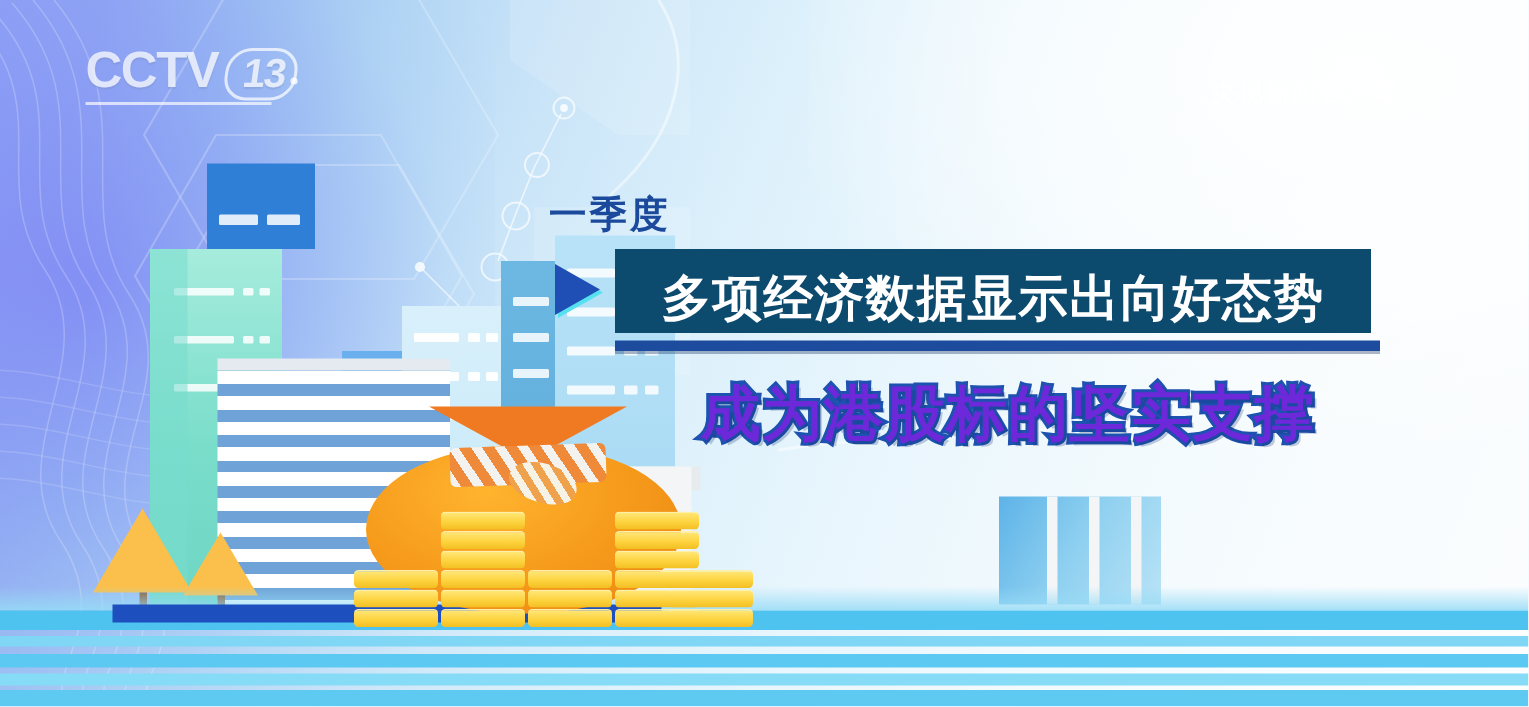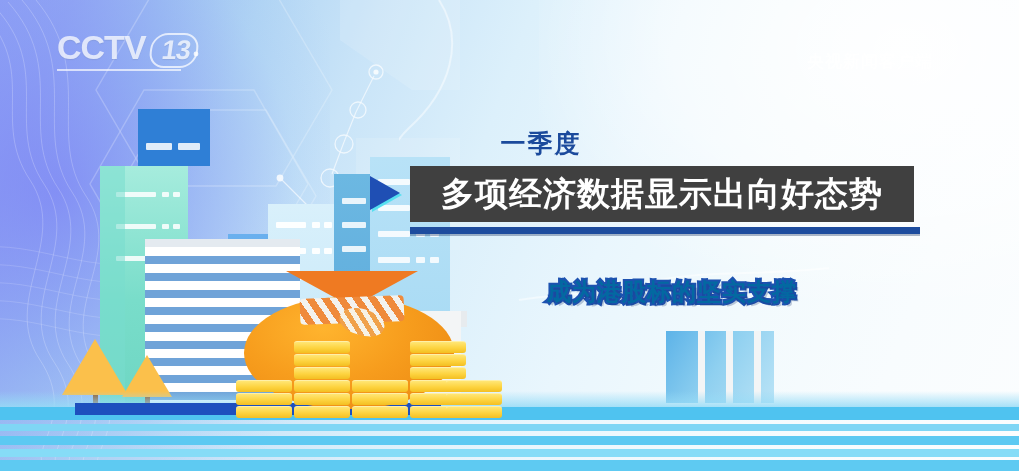--- a/index.html
+++ b/index.html
@@ -244,21 +244,21 @@
   
   .headline-wrap {
     position: absolute;
     left: 366px; top: 126px;
     width: 560px;
   }
   .kicker {
     font-size: 25px;
     font-weight: bold;
     color: #1b4a9c;
-    text-align: center;
+    text-align: left;
     padding-right: 210px;
     letter-spacing: 2px;
     line-height: 34px;
   }
   .banner-row {
     position: relative;
     margin-top: 6px;
     height: 56px;
   }
   .arrow-mark {
@@ -267,23 +267,23 @@
     width: 0; height: 0;
     border-style: solid;
     border-width: 17px 0 17px 30px;
     border-color: transparent transparent transparent #1f4fb4;
     filter: drop-shadow(2px 2px 0px #56e0f0);
   }
   .banner {
     position: absolute;
     left: 44px; top: 0;
     width: 504px; height: 56px;
-    background: #404040;
+    background: #0c4a6e;
     display: flex;
-    align-items: center;
+    align-items: flex-end;
     justify-content: center;
   }
   .banner-text {
     color: #ffffff;
     font-size: 33px;
     font-weight: bold;
     letter-spacing: 1px;
     white-space: nowrap;
   }
   .underline-bar {
@@ -291,29 +291,28 @@
     left: 44px; top: 61px;
     width: 510px; height: 7px;
     background: #1d4c9e;
     box-shadow: 0 2px 0 rgba(20,45,95,.35);
   }
   .subline {
     position: absolute;
     left: 56px; top: 82px;
     width: 500px;
     text-align: center;
-    font-size: 24px;
+    font-size: 40px;
     font-weight: bold;
     letter-spacing: 1px;
-    color: #0369a1;
+    color: #6d28d9;
     -webkit-text-stroke: 4px #1d52b0;
     paint-order: stroke fill;
     white-space: nowrap;
     text-shadow: 3px 3px 0 rgba(20,50,110,.25);
-    margin-top: 28px;
   }
 </style>
 </head>
 <body>
 
 <div id="screen">
 
   <div class="bg-base"></div>
   <div class="bg-leftglow"></div>
   <div class="bg-topright"></div>

